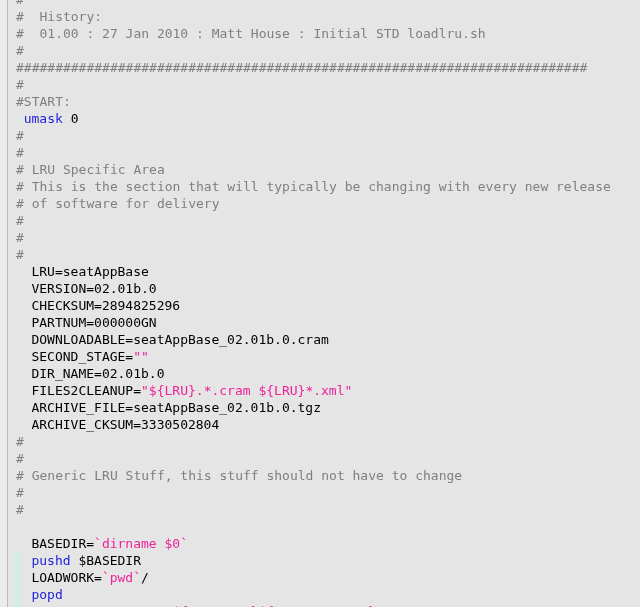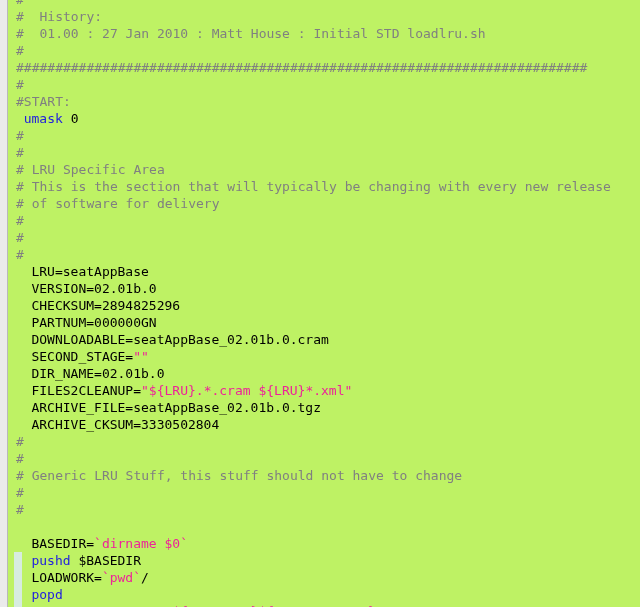--- a/index.html
+++ b/index.html
@@ -12,21 +12,21 @@
     height: 607px;
     overflow: hidden;
     font-family: "DejaVu Sans Mono", "Liberation Mono", monospace;
   }
 
   
   #editor {
     position: relative;
     width: 640px;
     height: 607px;
-    background: #bef264;
+    background: #e5e5e5;
     overflow: hidden;
   }
 
   
   #gutter-strip {
     position: absolute;
     left: 0;
     top: 0;
     width: 8px;
     height: 607px;

